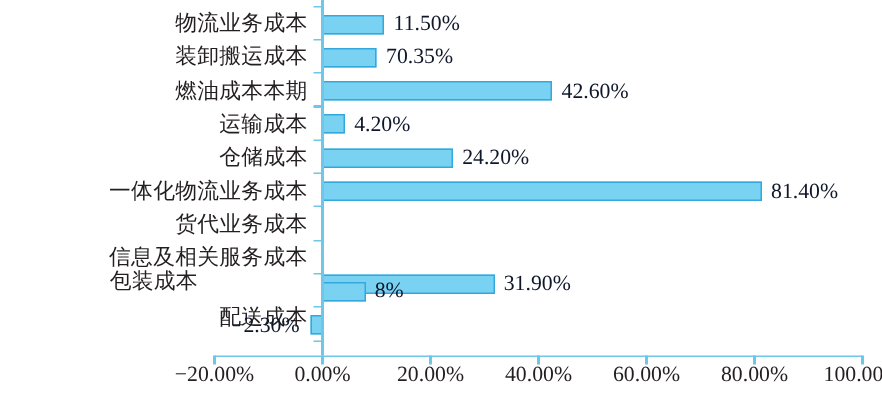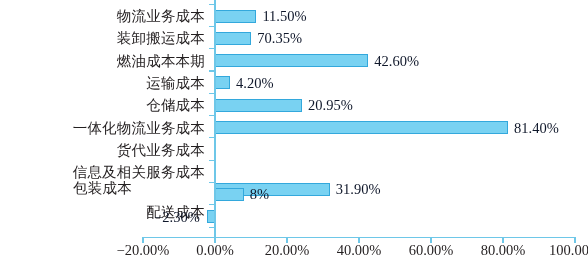--- a/index.html
+++ b/index.html
@@ -148,21 +148,21 @@
       <div class="row" style="top: 50.6px;">
         <div class="bar" style="left: 215px; width: 153.36px;"></div>
         <div class="bar-value pos" style="left: 374.36px;">42.60%</div>
       </div>
       <div class="row" style="top: 72.9px;">
         <div class="bar" style="left: 215px; width: 15.12px;"></div>
         <div class="bar-value pos" style="left: 236.12px;">4.20%</div>
       </div>
       <div class="row" style="top: 95.2px;">
         <div class="bar" style="left: 215px; width: 87.12px;"></div>
-        <div class="bar-value pos" style="left: 308.12px;">20.95%</div>
+        <div class="bar-value pos" style="left: 308.12px;">24.20%</div>
       </div>
       <div class="row" style="top: 117.5px;">
         <div class="bar" style="left: 215px; width: 293.04px;"></div>
         <div class="bar-value pos" style="left: 514.04px;">81.40%</div>
       </div>
       <div class="row" style="top: 179px;">
         <div class="bar" style="left: 215px; width: 114.84px;"></div>
         <div class="bar-value pos" style="left: 335.84px;">31.90%</div>
       </div>
       <div class="row" style="top: 184.4px;">

